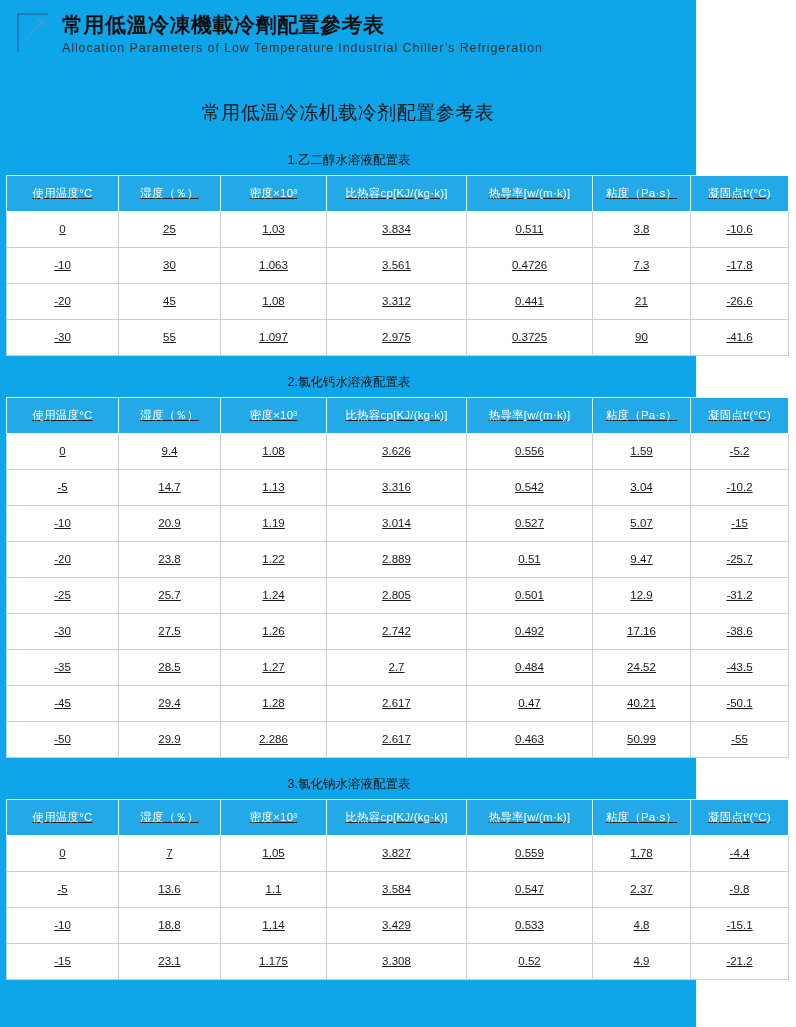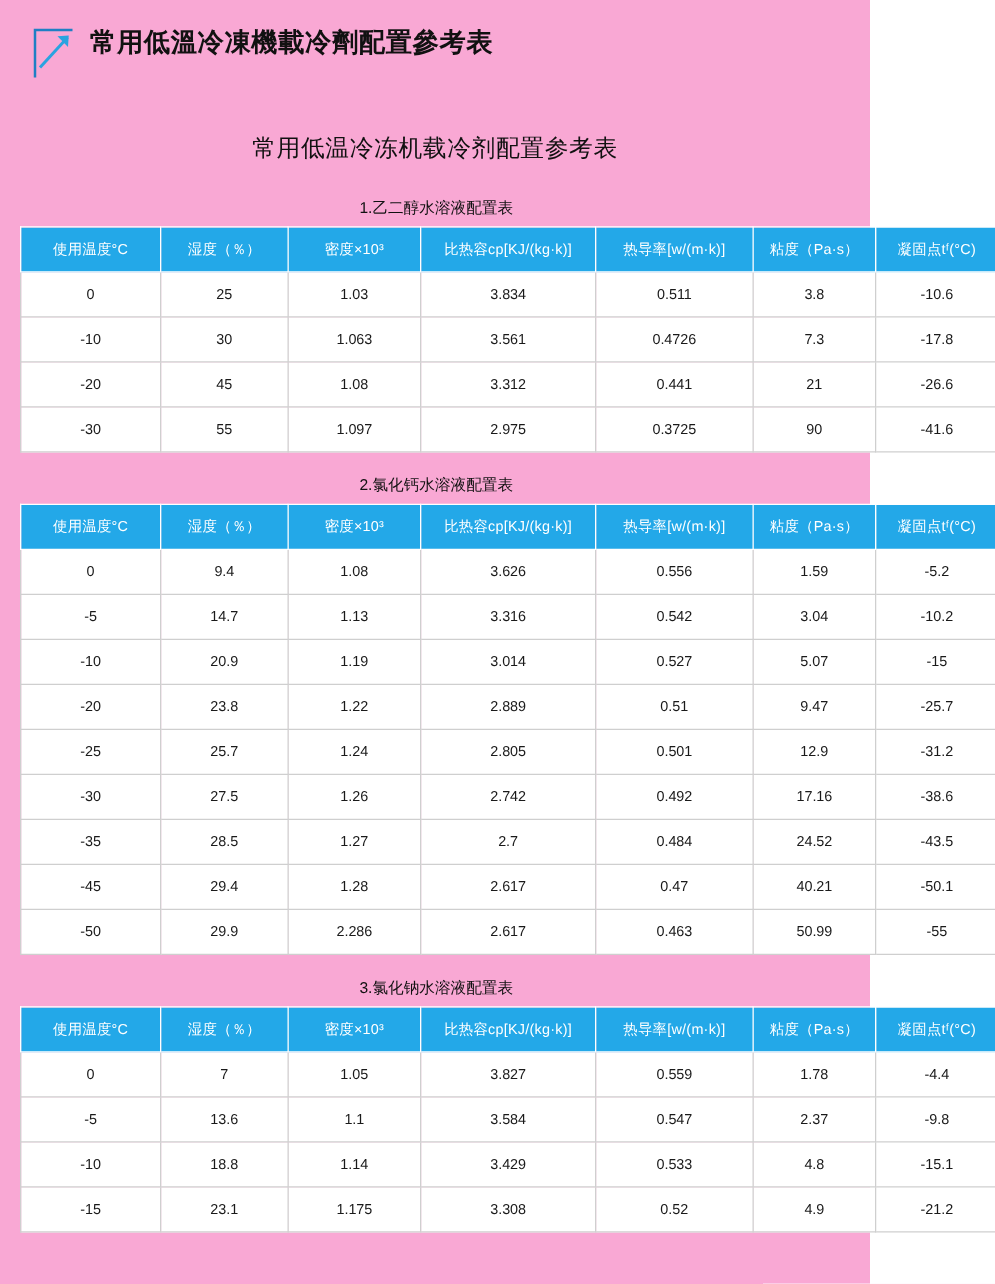--- a/index.html
+++ b/index.html
@@ -7,22 +7,22 @@
     margin: 0;
     padding: 0;
     width: 796px;
     background: #ffffff;
     font-family: "Liberation Sans", "DejaVu Sans", sans-serif;
     color: #1a1a1a;
   }
   .page {
     width: 696px;
     min-height: 1027px;
-    background: #f9a8d4;
-    padding: 10px;
+    background: #0ea5e9;
+    padding: 0;
     position: relative;
   }
 
   
   .header {
     display: flex;
     align-items: flex-start;
     padding: 10px 0 8px 14px;
   }
   .logo {
@@ -72,20 +72,21 @@
     font-weight: normal;
     text-align: center;
   }
   .section + .section { margin-top: 14px; }
 
   table.data {
     border-collapse: collapse;
     width: 782px;
     table-layout: fixed;
     margin-bottom: 18px;
+    text-decoration: underline;
   }
   table.data th {
     background: #23a8e8;
     color: #ffffff;
     font-size: 11.5px;
     font-weight: normal;
     height: 36px;
     text-align: center;
     border: 1px solid #ffffff;
     padding: 0 2px;
@@ -116,20 +117,21 @@
   <div class="header">
     <div class="logo">
       <svg width="40" height="44" viewBox="0 0 40 44" xmlns="http://www.w3.org/2000/svg">
         <path d="M4 42 L4 4 L34 4" fill="none" stroke="#1f7fc4" stroke-width="2"></path>
         <path d="M8 34 L30 10" fill="none" stroke="#2aa3e0" stroke-width="2.4"></path>
         <path d="M22 9 L31 8.4 L30.4 17.5 Z" fill="#2aa3e0"></path>
       </svg>
     </div>
     <div class="header-text">
       <div class="header-title-cn">常用低溫冷凍機載冷劑配置參考表</div>
+      <div class="header-title-en">Allocation Parameters of Low Temperature Industrial Chiller’s Refrigeration</div>
     </div>
   </div>
 
   <div class="doc-title">常用低温冷冻机载冷剂配置参考表</div>
 
   <div id="sections-root">
       <div class="section">
         <div class="section-label">1.乙二醇水溶液配置表</div>
         <table class="data">
           <colgroup>

